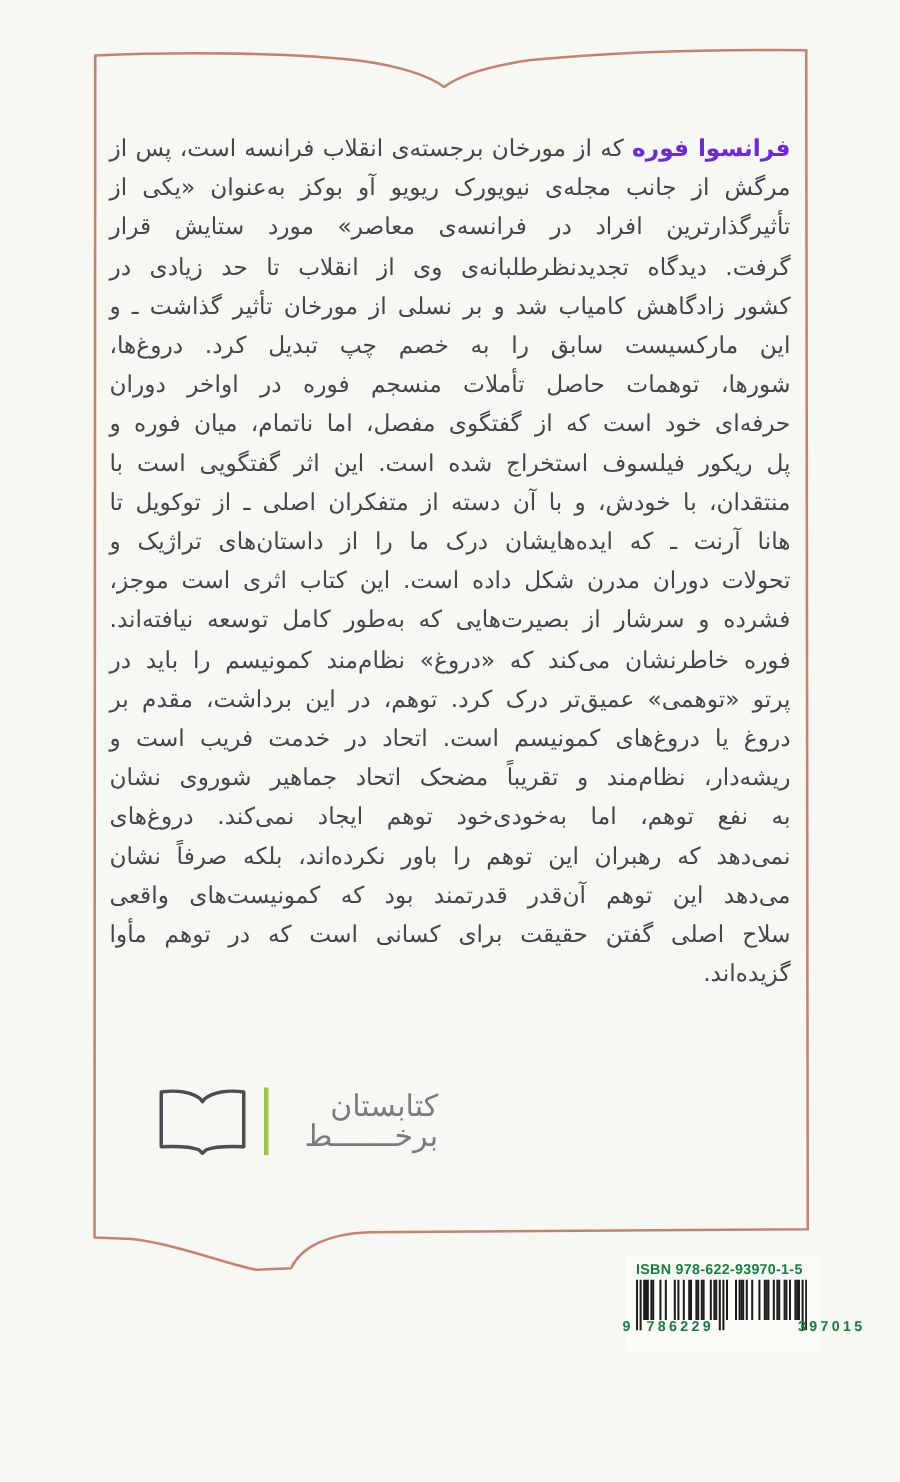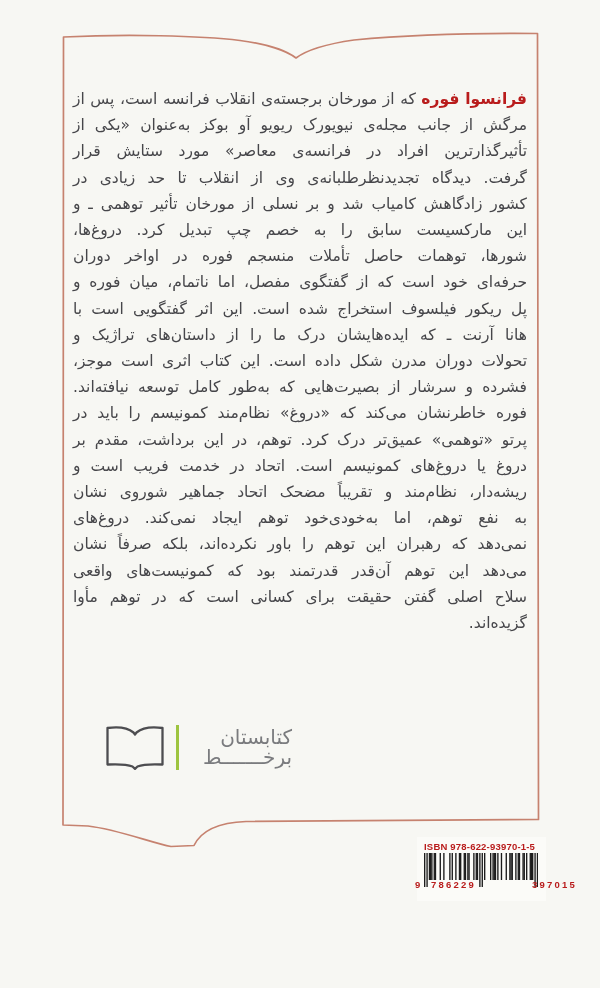--- a/index.html
+++ b/index.html
@@ -6,28 +6,28 @@
   body{width:600px;height:988px;font-family:"DejaVu Sans",sans-serif;}
   .page{position:relative;width:600px;height:988px;background:#f7f7f3;overflow:hidden;}
   .frame-svg{position:absolute;left:0;top:0;}
   .text-block{
     position:absolute;left:73px;top:86px;width:454px;
     direction:rtl;color:#46464a;font-size:15.5px;line-height:26.2px;
     font-family:"DejaVu Sans",sans-serif;
   }
   .tline{text-align:justify;text-align-last:justify;text-justify:inter-word;white-space:normal;}
   .tline.last{text-align-last:right;}
-  .tline b{font-weight:bold;color:#b91c1c;}
+  .tline b{font-weight:bold;color:#6d28d9;}
   .publisher{position:absolute;left:90px;top:721px;display:flex;align-items:center;height:52px;padding-left:16px;}
   .pub-icon{flex:0 0 auto;}
   .pub-divider{width:3px;height:45px;background:#9dc43f;margin-left:12px;margin-right:11px;}
   .pub-text{width:102px;direction:rtl;text-align:right;color:#7a7b7e;font-size:20px;line-height:20px;letter-spacing:0.3px;}
   .pub-text .l1,.pub-text .l2{text-align:justify;text-align-last:justify;}
   .barcode-bg{position:absolute;left:417px;top:837px;width:129px;height:64px;background:#fbfbf8;}
-  .barcode{position:absolute;left:424px;top:841px;width:109px;color:#b91c1c;}
+  .barcode{position:absolute;left:424px;top:841px;width:109px;color:#15803d;}
   .isbn-label{font-family:"Liberation Sans",sans-serif;font-weight:700;font-size:9.5px;letter-spacing:0.2px;text-align:center;white-space:nowrap;margin-bottom:1px;}
   .bars-wrap{position:relative;width:114px;height:34px;}
   .bdigits{position:absolute;left:0;top:26px;width:114px;height:11px;
     font-family:"Liberation Sans",sans-serif;font-weight:700;font-size:9.5px;}
   .bdigits .lead{position:absolute;left:-9px;top:0;}
   .bdigits .g1{position:absolute;left:5px;top:0;width:49px;text-align:center;letter-spacing:2.2px;}
   .bdigits .g2{position:absolute;left:59px;top:0;width:49px;text-align:center;letter-spacing:2.2px;margin-left:47px;}
 </style>
 </head>
 <body>
@@ -47,25 +47,26 @@
              C 152 843, 118 829.5, 88 826
              L 63 825
              Z" fill="none" stroke="#c6826f" stroke-width="1.7" stroke-linejoin="round"></path>
   </svg>
 
   <div class="text-block">
       <div class="tline"><b>فرانسوا فوره</b> که از مورخان برجسته‌ی انقلاب فرانسه است، پس از</div>
       <div class="tline">مرگش از جانب مجله‌ی نیویورک ریویو آو بوکز به‌عنوان «یکی از</div>
       <div class="tline">تأثیرگذارترین افراد در فرانسه‌ی معاصر» مورد ستایش قرار</div>
       <div class="tline">گرفت. دیدگاه تجدیدنظرطلبانه‌ی وی از انقلاب تا حد زیادی در</div>
-      <div class="tline">کشور زادگاهش کامیاب شد و بر نسلی از مورخان تأثیر توهمی ـ و</div>
+      <div class="tline">کشور زادگاهش کامیاب شد و بر نسلی از مورخان تأثیر گذاشت ـ و</div>
       <div class="tline">این مارکسیست سابق را به خصم چپ تبدیل کرد. دروغ‌ها،</div>
       <div class="tline">شورها، توهمات حاصل تأملات منسجم فوره در اواخر دوران</div>
       <div class="tline">حرفه‌ای خود است که از گفتگوی مفصل، اما ناتمام، میان فوره و</div>
       <div class="tline">پل ریکور فیلسوف استخراج شده است. این اثر گفتگویی است با</div>
+      <div class="tline">منتقدان، با خودش، و با آن دسته از متفکران اصلی ـ از توکویل تا</div>
       <div class="tline">هانا آرنت ـ که ایده‌هایشان درک ما را از داستان‌های تراژیک و</div>
       <div class="tline">تحولات دوران مدرن شکل داده است. این کتاب اثری است موجز،</div>
       <div class="tline">فشرده و سرشار از بصیرت‌هایی که به‌طور کامل توسعه نیافته‌اند.</div>
       <div class="tline">فوره خاطرنشان می‌کند که «دروغ» نظام‌مند کمونیسم را باید در</div>
       <div class="tline">پرتو «توهمی» عمیق‌تر درک کرد. توهم، در این برداشت، مقدم بر</div>
       <div class="tline">دروغ یا دروغ‌های کمونیسم است. اتحاد در خدمت فریب است و</div>
       <div class="tline">ریشه‌دار، نظام‌مند و تقریباً مضحک اتحاد جماهیر شوروی نشان</div>
       <div class="tline">به نفع توهم، اما به‌خودی‌خود توهم ایجاد نمی‌کند. دروغ‌های</div>
       <div class="tline">نمی‌دهد که رهبران این توهم را باور نکرده‌اند، بلکه صرفاً نشان</div>
       <div class="tline">می‌دهد این توهم آن‌قدر قدرتمند بود که کمونیست‌های واقعی</div>

